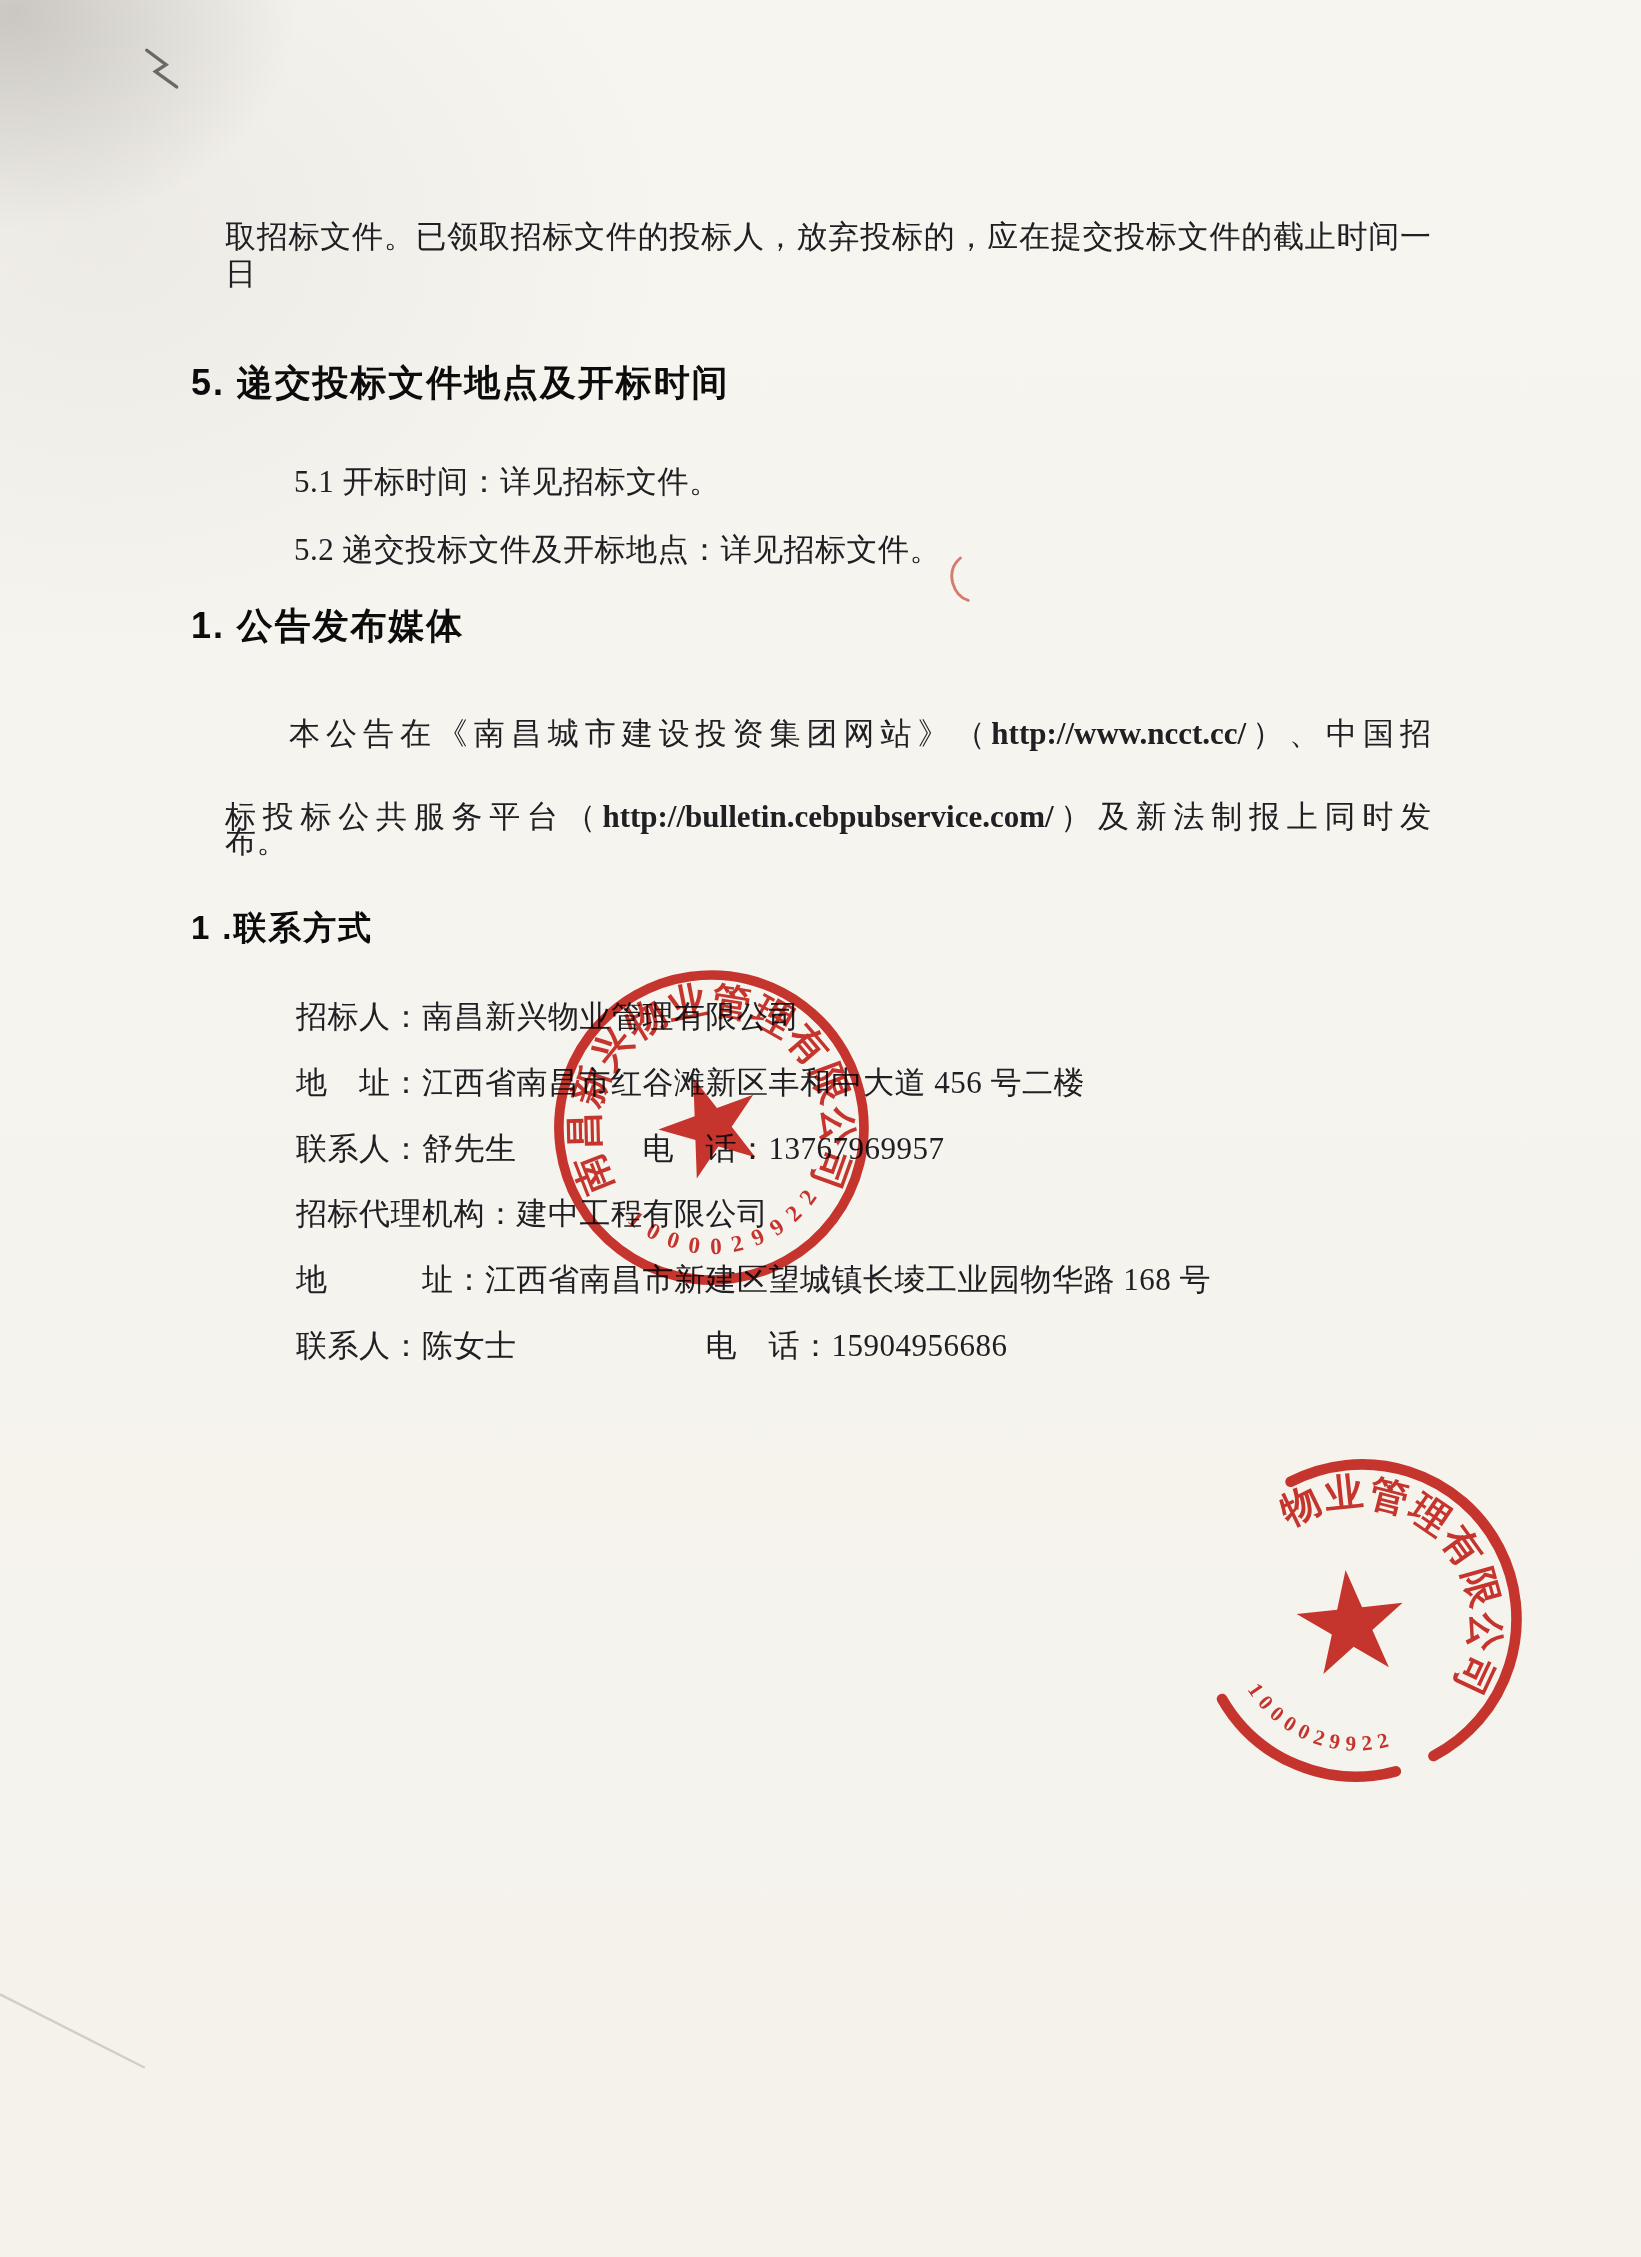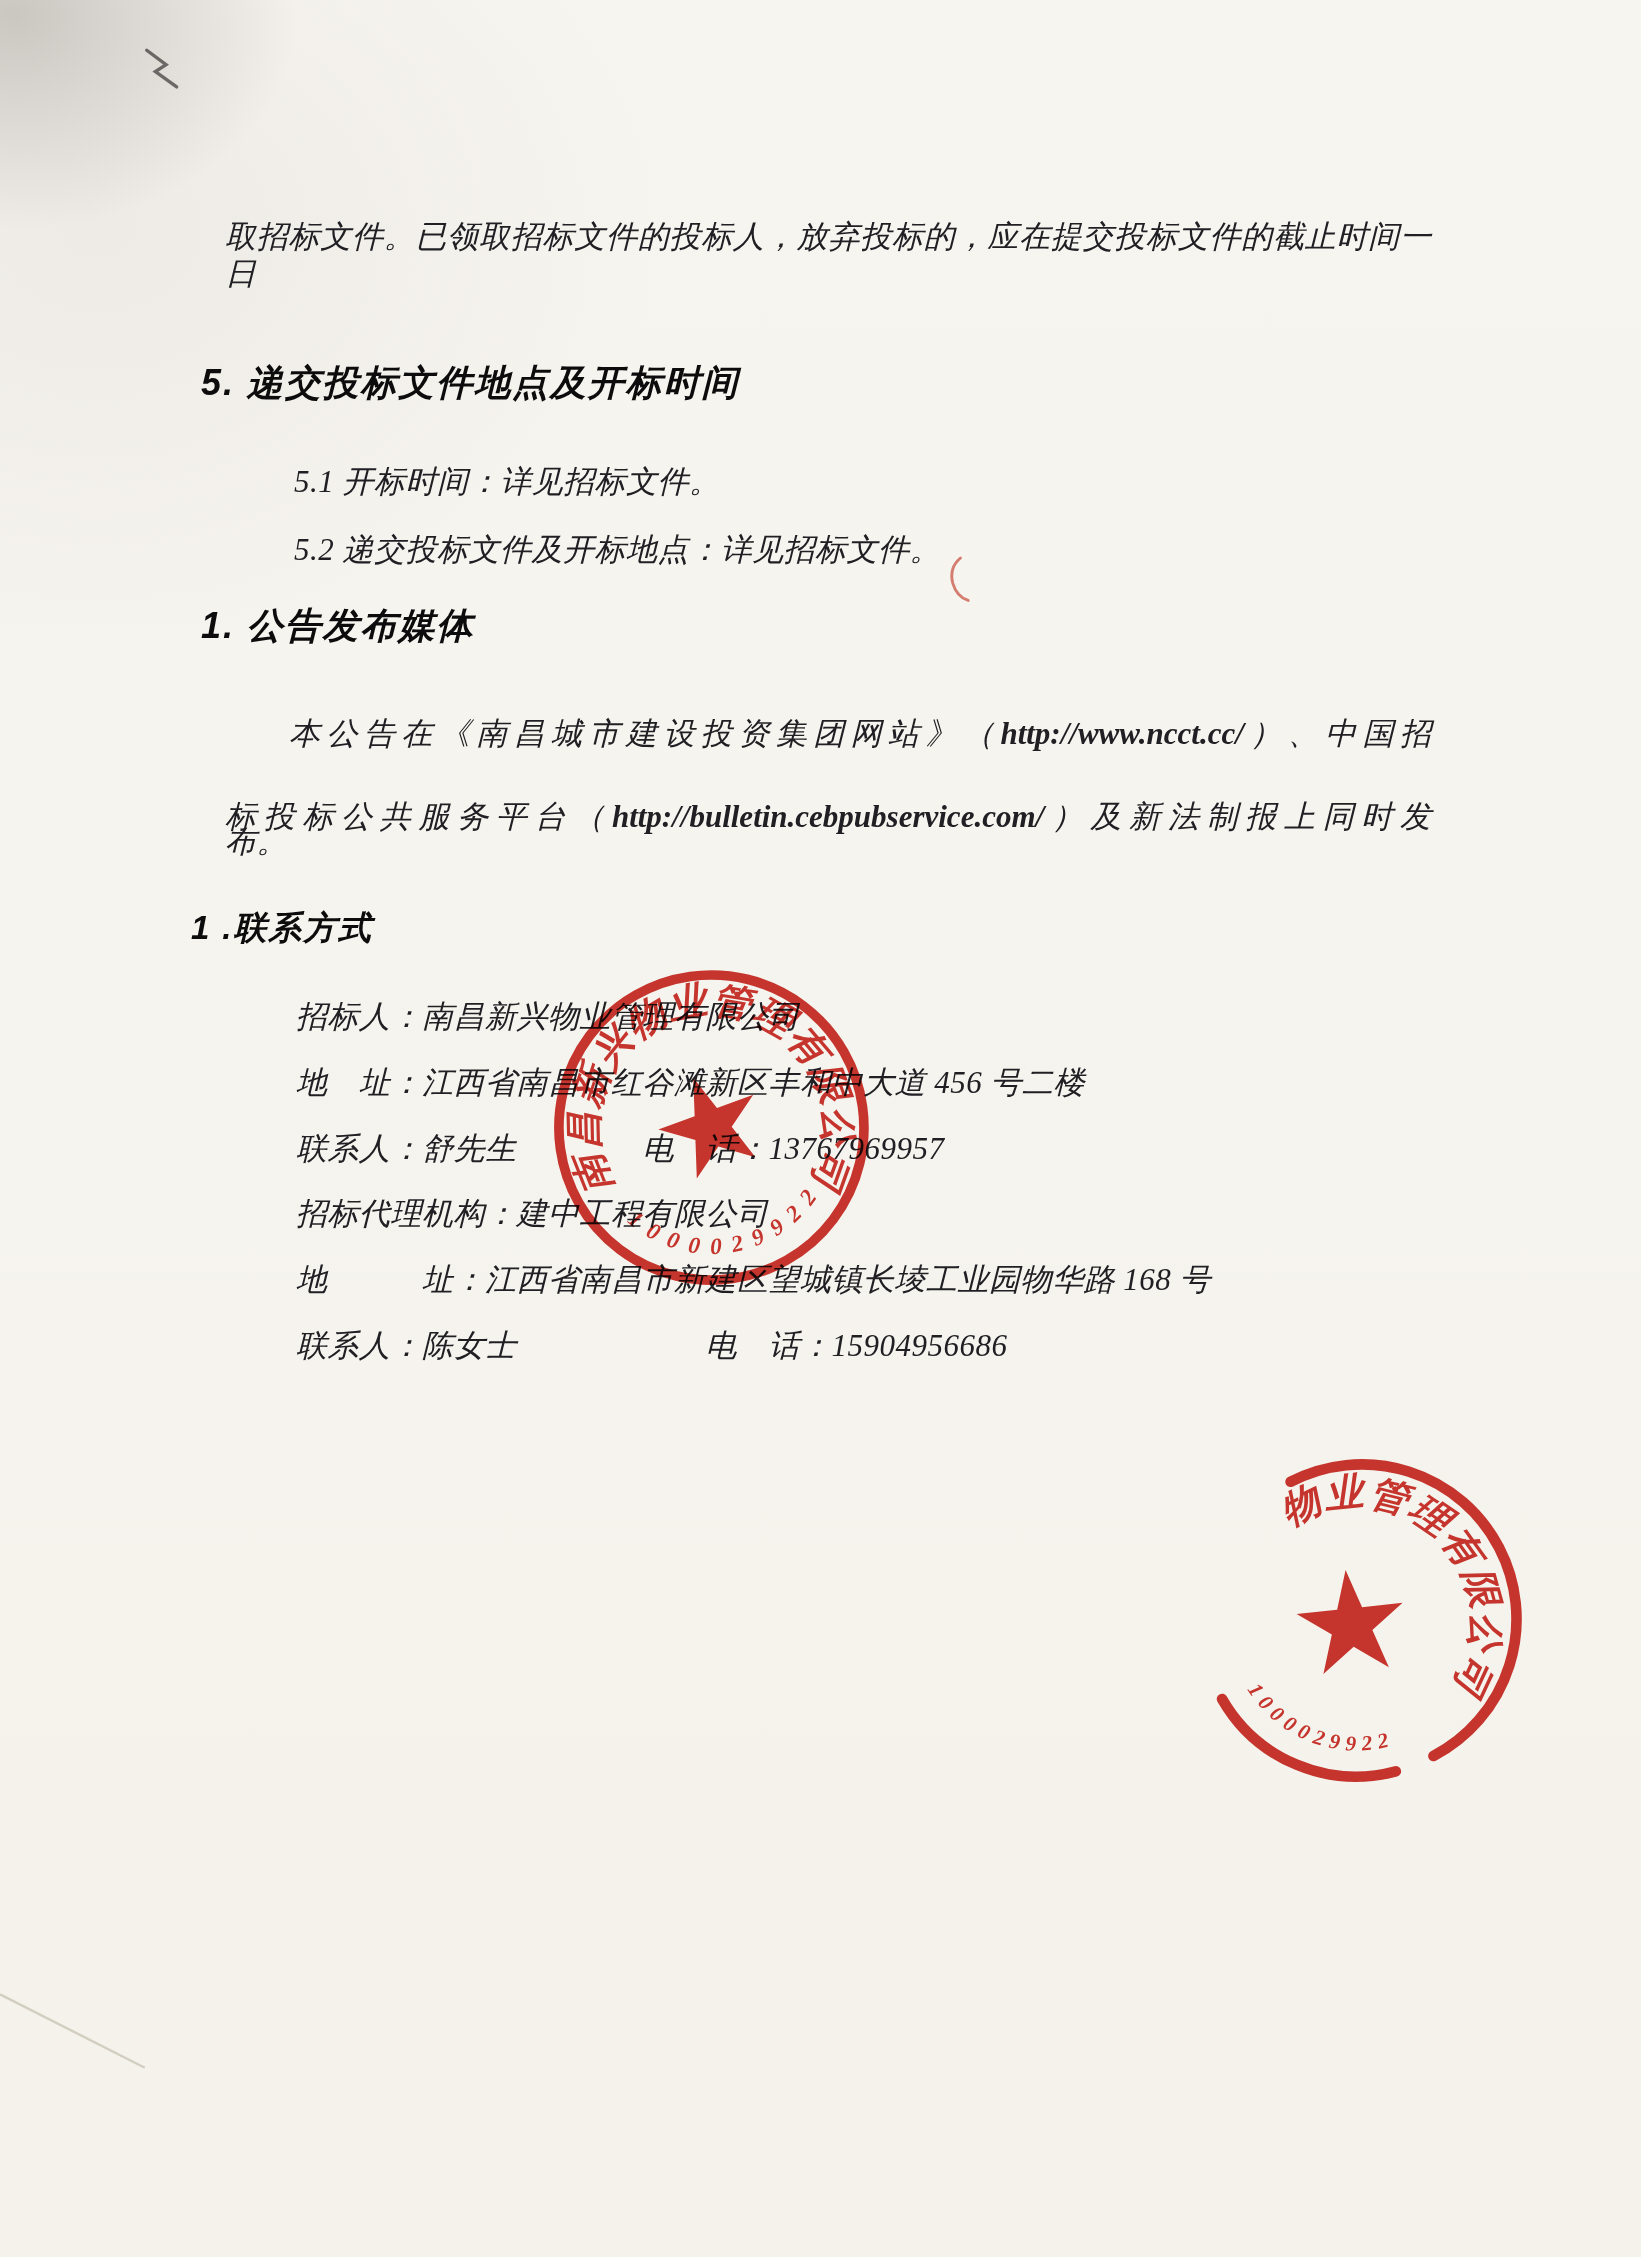--- a/index.html
+++ b/index.html
@@ -3,36 +3,35 @@
 <meta charset="utf-8">
 <style>
   html,body{margin:0;padding:0;background:#e8e6e1;}
   .page{
     position:relative;width:1641px;height:2257px;overflow:hidden;
     background:
       radial-gradient(406px 309px at 13.5px 13.5px, rgba(110,105,98,0.30), rgba(110,105,98,0) 70%),
       radial-gradient(869px 676px at 6% 10%, rgba(150,145,138,0.10), transparent 65%),
       linear-gradient(#f7f5f0, #f4f2eb);
     font-family:"Liberation Serif","DejaVu Serif",serif;
-    font-style:italic;
   }
   .line{
     position:absolute;white-space:pre;font-size:31px;line-height:1.2;
     color:#202024;letter-spacing:0.5px;
   }
   .justify{
     white-space:normal;text-align:justify;text-align-last:justify;
     letter-spacing:0;
   }
   .heading{
     position:absolute;white-space:pre;
     font-family:"Liberation Sans","DejaVu Sans",sans-serif;
     font-weight:700;color:#0c0c0c;letter-spacing:1.9px;
   }
-  .h-large{font-size:36px;margin-left:10px;}
+  .h-large{font-size:36px;}
   .h-small{font-size:33px;}
   .url{font-weight:700;letter-spacing:0;}
   svg.overlay{position:absolute;left:0;top:0;mix-blend-mode:multiply;}
   .seal-text{font-family:"Liberation Serif","DejaVu Serif",serif;font-weight:700;}
 </style>
 </head>
 <body>
 
 <div class="page">
 

